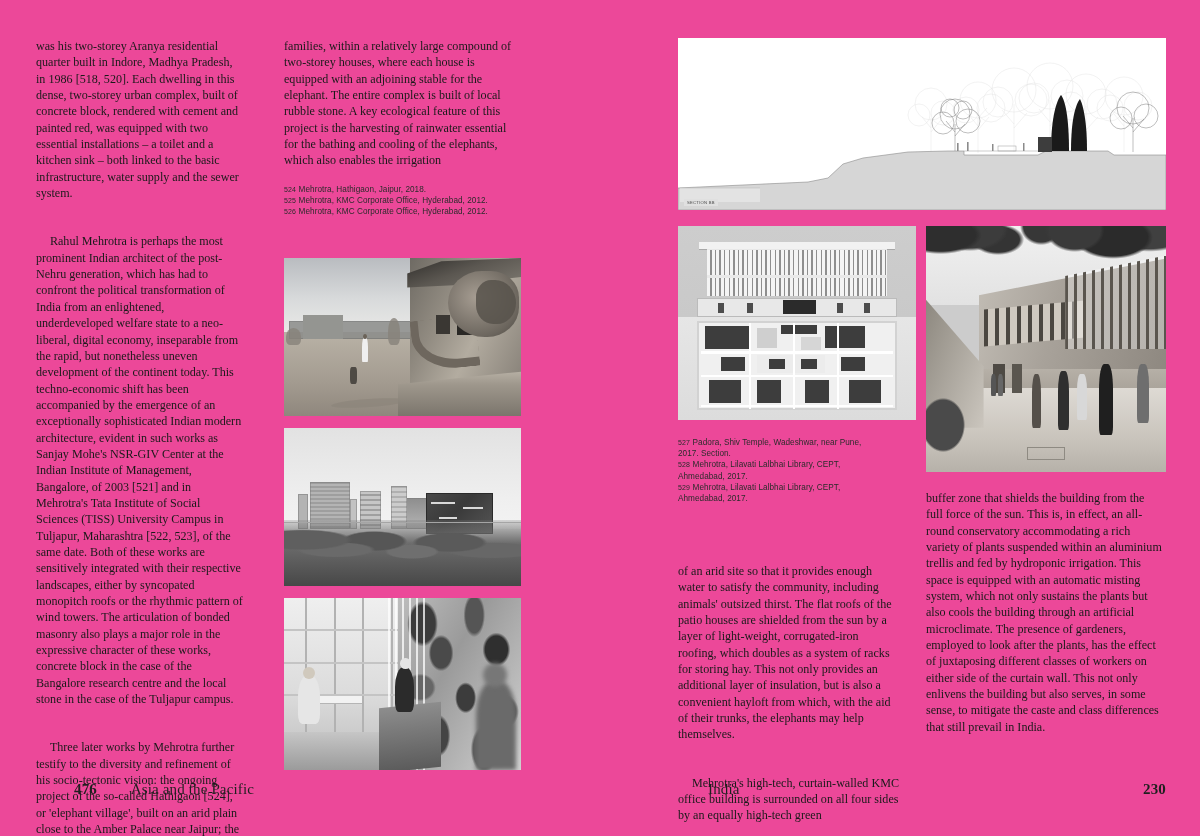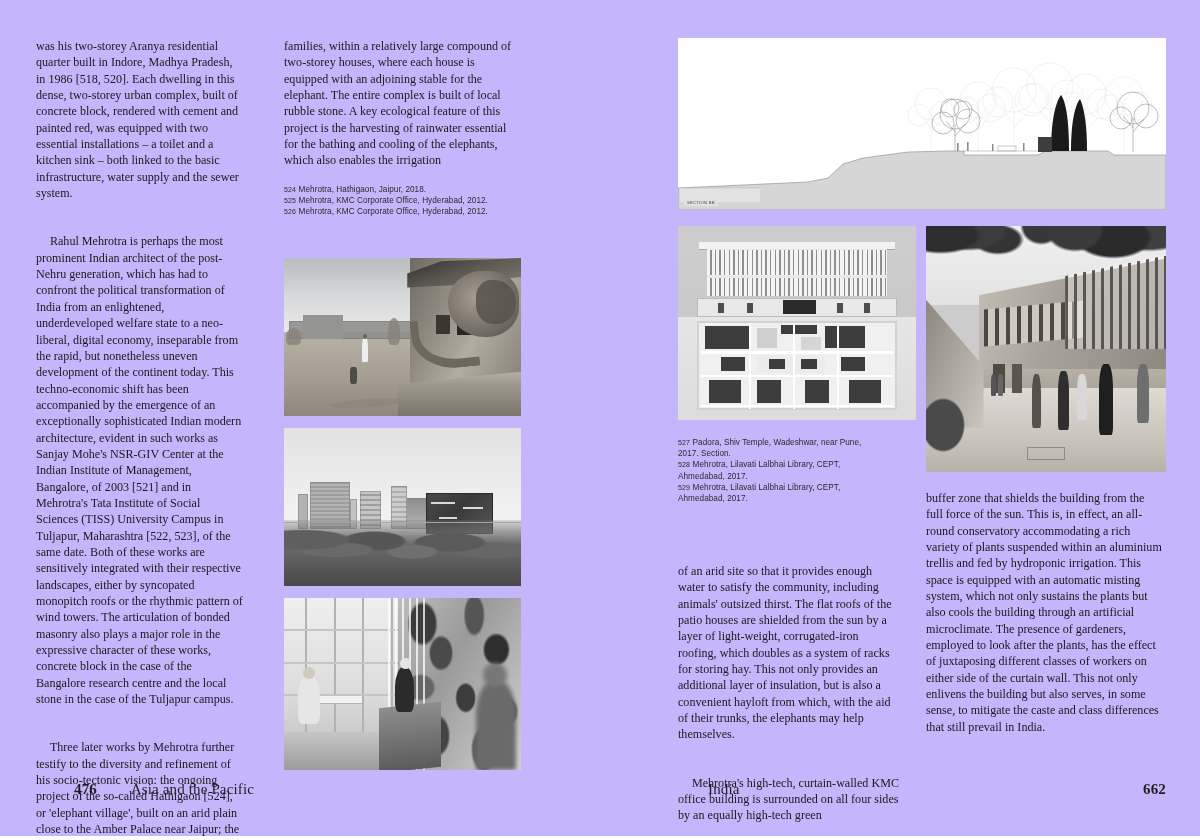--- a/index.html
+++ b/index.html
@@ -5,21 +5,21 @@
   * { box-sizing: border-box; margin: 0; padding: 0; }
   html, body {
     width: 1200px; height: 840px;
     background: #ffffff;
     font-family: "Liberation Serif", serif;
     overflow: hidden;
   }
   .spread {
     position: relative;
     width: 1200px; height: 836px;
-    background: #c4b5fd;
+    background: #ec4899;
     padding-left: 28px;
   }
 
   
   .body-col {
     position: absolute;
     font-family: "Liberation Serif", serif;
     font-size: 12.1px;
     line-height: 16.35px;
     color: #1a1a1a;
@@ -514,17 +514,17 @@
       <p>of an arid site so that it provides enough water to satisfy the community, including animals' outsized thirst. The flat roofs of the patio houses are shielded from the sun by a layer of light-weight, corrugated-iron roofing, which doubles as a system of racks for storing hay. This not only provides an additional layer of insulation, but is also a convenient hayloft from which, with the aid of their trunks, the elephants may help themselves.</p>
       <p>Mehrotra's high-tech, curtain-walled KMC office building is surrounded on all four sides by an equally high-tech green</p>
     </div>
 
     <div class="body-col" style="left:926px; top:490px; width:238px;">
       <p>buffer zone that shields the building from the full force of the sun. This is, in effect, an all-round conservatory accommodating a rich variety of plants suspended within an aluminium trellis and fed by hydroponic irrigation. This space is equipped with an automatic misting system, which not only sustains the plants but also cools the building through an artificial microclimate. The presence of gardeners, employed to look after the plants, has the effect of juxtaposing different classes of workers on either side of the curtain wall. This not only enlivens the building but also serves, in some sense, to mitigate the caste and class differences that still prevail in India.</p>
     </div>
 
     <div class="folio" style="left:708px; right:34px; bottom:38px; display:flex; justify-content:space-between;">
       <span class="sect">India</span>
-      <span class="pgnum">662</span>
+      <span class="pgnum">230</span>
     </div>
   </div>
 
 </div>
 
 </body></html>

